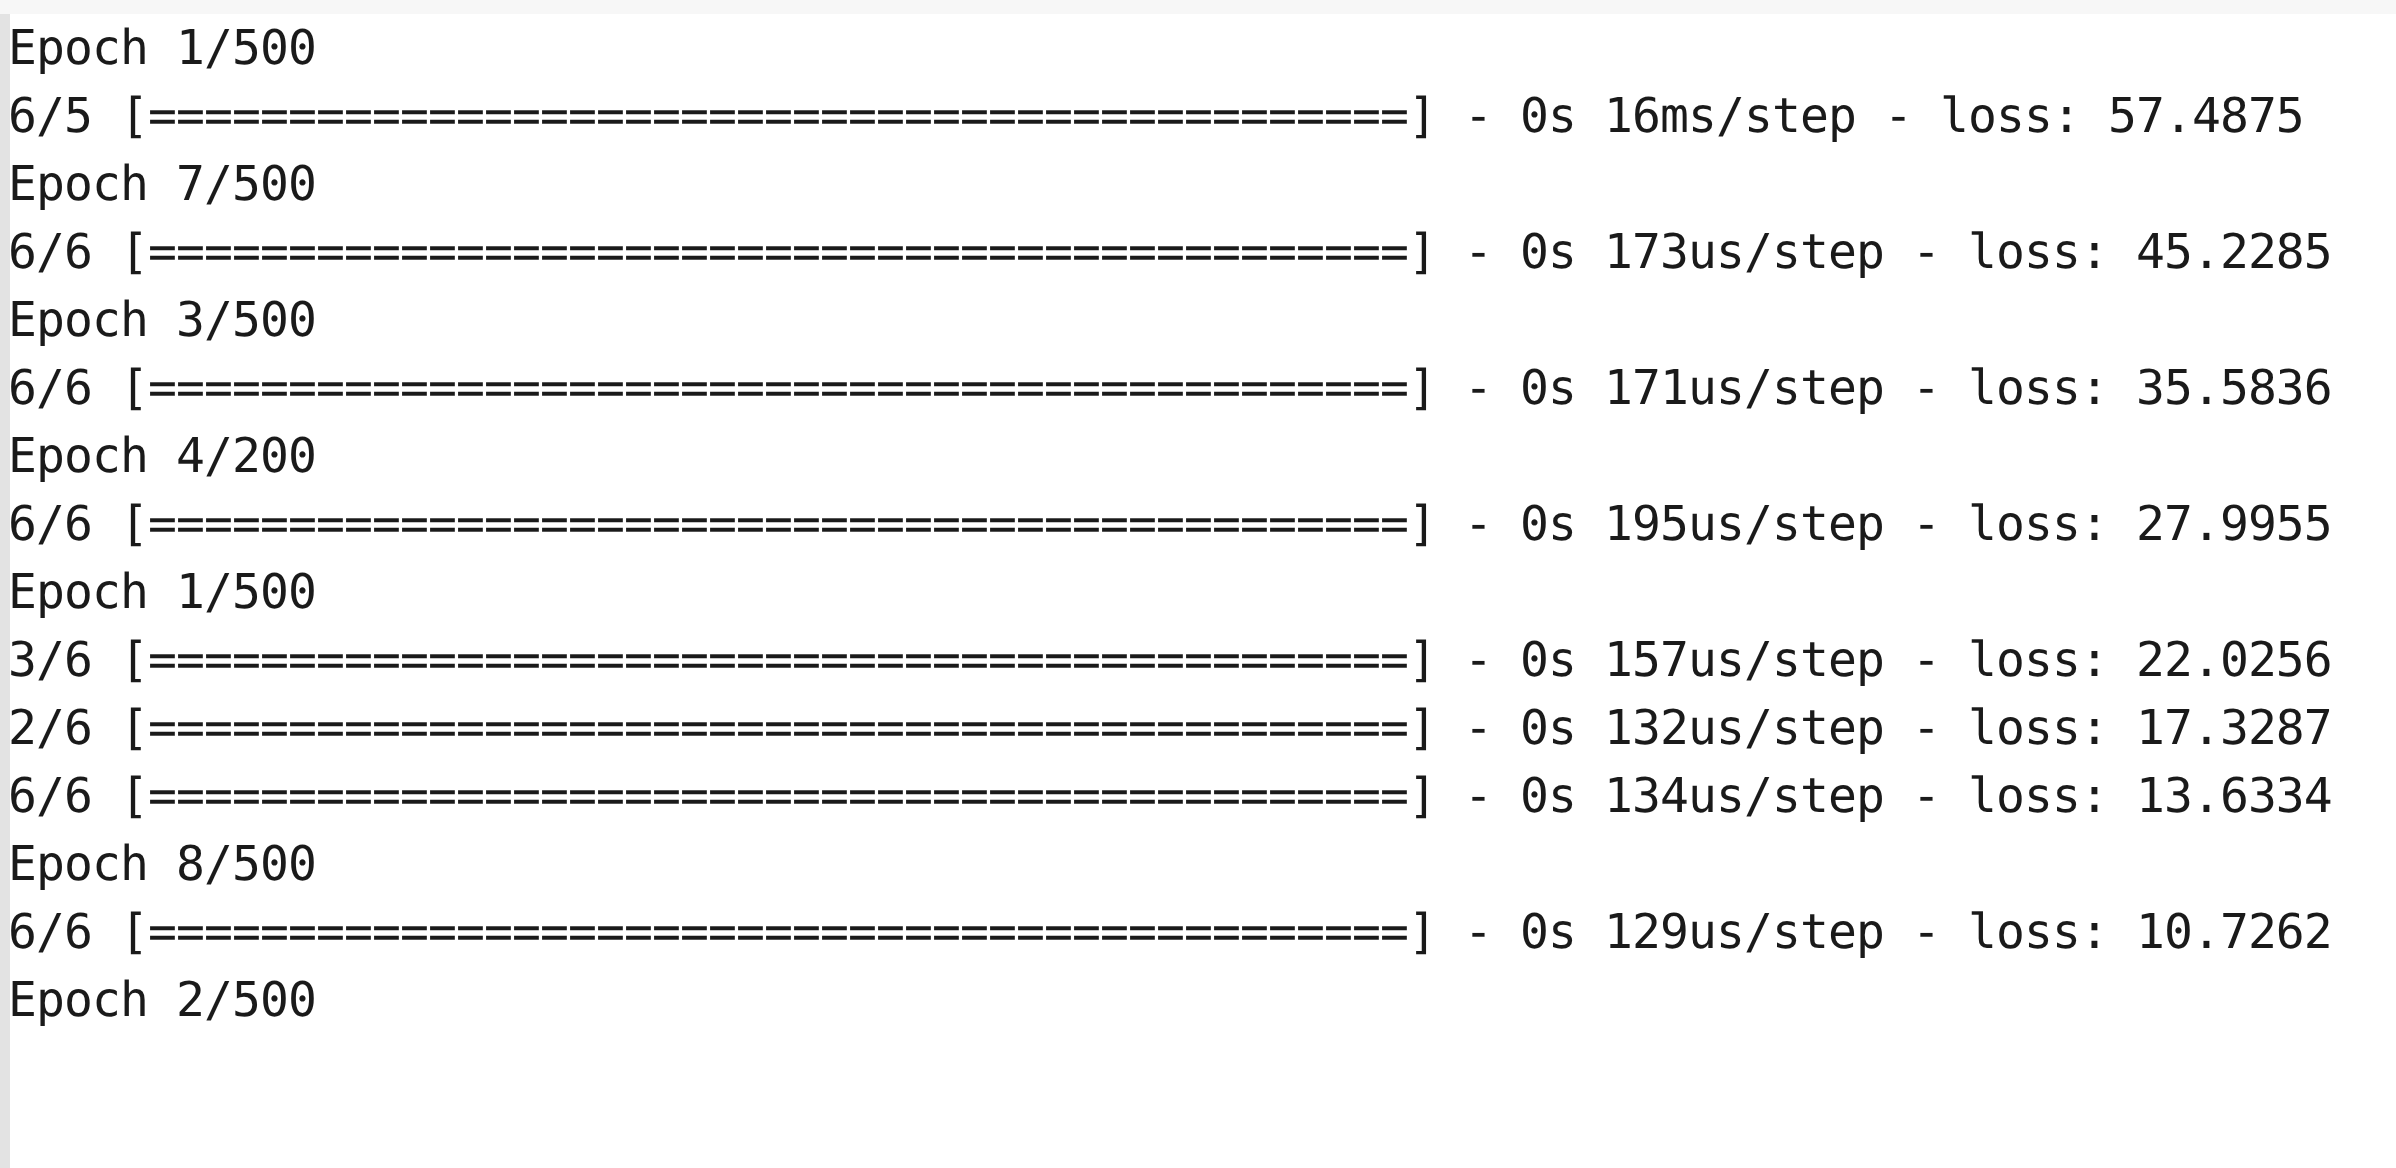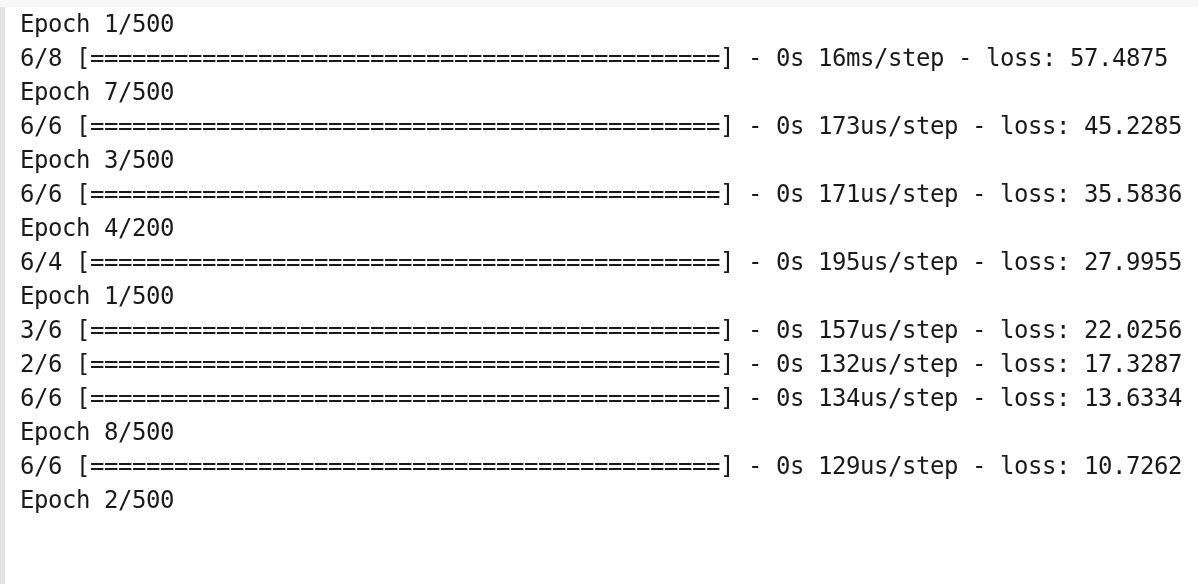--- a/index.html
+++ b/index.html
@@ -35,44 +35,44 @@
     position: absolute;
     top: 7px;
     left: 0;
     width: 1198px;
     height: 577px;
     overflow: hidden;
   }
   .line {
     height: 34px;
     line-height: 34px;
-    padding-left: 20px;
+    padding-left: 4px;
     font-family: "DejaVu Sans Mono", "Liberation Mono", monospace;
     font-size: 24px;
     letter-spacing: -0.45px;
     color: #1a1a1a;
     white-space: pre;
     -webkit-font-smoothing: antialiased;
   }
 </style>
 </head>
 <body>
 
 <div id="screen">
   <div id="top-band"></div>
   <div id="gutter"></div>
   <div id="output">
       <div class="line">Epoch 1/500</div>
-      <div class="line">6/8 [=============================================] - 0s 16ms/step - loss: 57.4875</div>
+      <div class="line">6/5 [=============================================] - 0s 16ms/step - loss: 57.4875</div>
       <div class="line">Epoch 7/500</div>
       <div class="line">6/6 [=============================================] - 0s 173us/step - loss: 45.2285</div>
       <div class="line">Epoch 3/500</div>
       <div class="line">6/6 [=============================================] - 0s 171us/step - loss: 35.5836</div>
       <div class="line">Epoch 4/200</div>
-      <div class="line">6/4 [=============================================] - 0s 195us/step - loss: 27.9955</div>
+      <div class="line">6/6 [=============================================] - 0s 195us/step - loss: 27.9955</div>
       <div class="line">Epoch 1/500</div>
       <div class="line">3/6 [=============================================] - 0s 157us/step - loss: 22.0256</div>
       <div class="line">2/6 [=============================================] - 0s 132us/step - loss: 17.3287</div>
       <div class="line">6/6 [=============================================] - 0s 134us/step - loss: 13.6334</div>
       <div class="line">Epoch 8/500</div>
       <div class="line">6/6 [=============================================] - 0s 129us/step - loss: 10.7262</div>
       <div class="line">Epoch 2/500</div>
     </div>
 </div>
 

